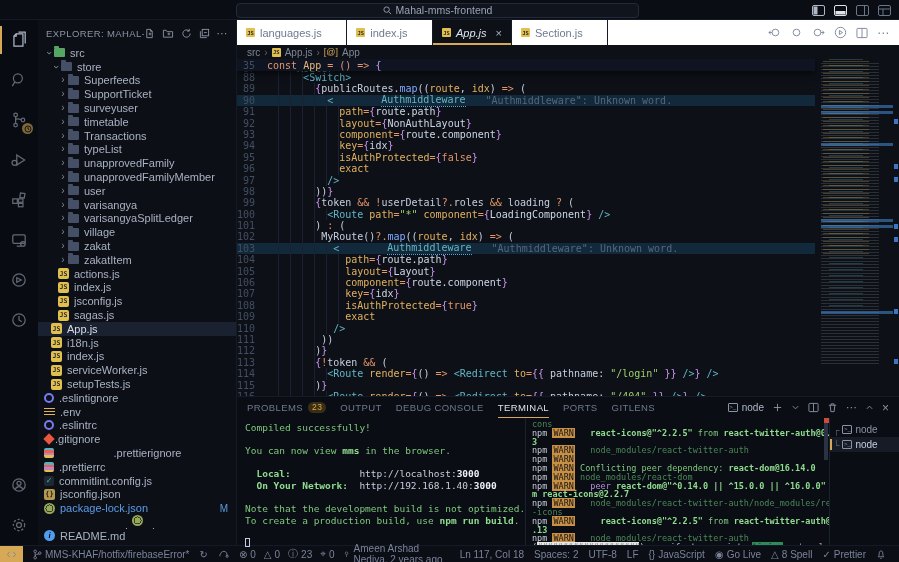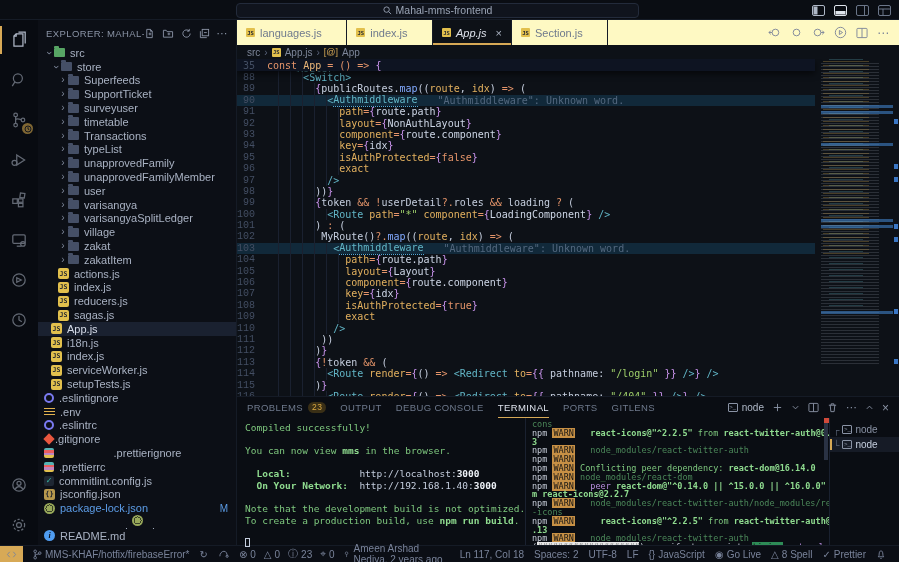--- a/index.html
+++ b/index.html
@@ -51,51 +51,51 @@
   .ic-eslint{width:10px;height:10px;border:2px solid #7a7af0;border-radius:50%;}
   .ic-git{width:8px;height:8px;background:#e8573f;transform:rotate(45deg);margin:1px 2px 1px 1px;}
   .ic-prettier{width:10px;height:10px;border-radius:2px;background:linear-gradient(#56b3b4 0 2.5px,#ea5e5e 2.5px 5px,#bf85bf 5px 7.5px,#e2c04d 7.5px);}
   .ic-commitlint{width:10px;height:10px;border-radius:2px;background:#1f2733;color:#35b8a5;font-size:8px;line-height:10px;text-align:center;}
   .ic-jsconfig{width:11px;height:11px;background:#b7984d;border-radius:2px;color:#23262e;font:bold 7px "DejaVu Sans Mono",monospace;text-align:center;line-height:11px;}
   .ic-npm{width:11px;height:11px;border-radius:50%;background:#8a9a4e;background:radial-gradient(circle,#98a85a 0 3px,#3a4228 3px 4px,#98a85a 4px);}
   .ic-readme{width:11px;height:11px;border-radius:50%;background:#4f9cf0;color:#0c0f16;font:bold italic 8px "Liberation Serif",serif;text-align:center;line-height:11px;}
 
   
   .editor-col{flex:1;display:flex;flex-direction:column;min-width:0;}
-  .tabsbar{height:25px;background:#fef9c3;display:flex;align-items:stretch;flex:none;}
+  .tabsbar{height:25px;background:#ffffff;display:flex;align-items:stretch;flex:none;}
   .tab{display:flex;align-items:center;gap:5px;padding:0 9px;font-size:11px;color:#6f7a8d;border-right:1px solid #151b26;position:relative;}
   .tab .tab-close{visibility:hidden;color:#aab3c2;font-size:11px;margin-left:4px;}
   .tab.active{background:#0d1117;color:#dde2ec;}
   .tab.active .tab-label{font-style:italic;}
   .tab.active .tab-close{visibility:visible;}
   .tab.active:after{content:"";position:absolute;left:0;right:0;bottom:0;height:2px;background:#d7a956;}
   .editor-actions{margin-left:auto;display:flex;align-items:center;gap:9px;padding-right:10px;}
   .editor-actions svg{stroke:#7d8699;fill:none;stroke-width:1;}
   .editor-actions .more{color:#7d8699;font-size:12px;}
 
   .breadcrumb{height:14px;background:#0d1117;display:flex;align-items:center;gap:4px;padding:0 10px;font-size:10px;color:#7d8699;flex:none;}
   .breadcrumb .sep{color:#59637a;}
   .bc-js{width:9px;height:9px;background:#e2c04d;color:#23262e;font:bold 5.5px "DejaVu Sans Mono",monospace;display:flex;align-items:center;justify-content:center;border-radius:1px;}
   .bc-sym{color:#d7a956;font-size:9px;}
 
   .code-area{position:relative;flex:1;background:#0d1117;overflow:hidden;font:10px "DejaVu Sans Mono",monospace;}
   .code-scroll{position:absolute;inset:0 84px 0 0;overflow:hidden;}
   .code-line{height:11.4px;line-height:11.4px;white-space:pre;display:flex;align-items:center;position:relative;}
-  .code-line .ln{width:30px;flex:none;text-align:right;color:#434e63;padding-right:12px;font-family:Liberation Mono, monospace;}
+  .code-line .ln{width:30px;flex:none;text-align:right;color:#434e63;padding-right:12px;}
   .indent{display:inline-block;height:100%;flex:none;background:repeating-linear-gradient(90deg,transparent 0 11px,#1a2130 11px 12px);}
   .code-line.hl{background:#11293a;}
   .hint{color:#53687f;padding-left:20px;}
   .partial{height:7px;overflow:hidden;opacity:.75;}
   .sticky{position:absolute;top:0;left:0;right:84px;height:12px;background:#0e1422;box-shadow:0 3px 6px rgba(0,0,0,.55);display:flex;align-items:center;z-index:3;}
   .sticky .ln{width:30px;text-align:right;color:#434e63;padding-right:12px;}
   
   .sg-k{color:#e5956a;} .sg-fn{color:#eab678;} .sg-fn2{color:#82aaff;}
   .sg-t{color:#62b6c7;} .sg-a{color:#e3b15f;} .sg-p{color:#c792ea;}
   .sg-v{color:#cdd6e6;text-align:center;} .sg-s{color:#9ece6a;} .sg-w{color:#c5cede;}
-  .sg-err{color:#62b6c7;border-bottom:1px dotted #4fa8d8;}
+  .sg-err{color:#62b6c7;border-bottom:1px dotted #4fa8d8;margin-left:48px;}
   
   .minimap{position:absolute;top:0;bottom:0;right:6px;width:72px;background-image:
     repeating-linear-gradient(to bottom,rgba(226,178,79,.28) 0 1px,transparent 1px 4px),
     repeating-linear-gradient(to bottom,rgba(98,182,199,.26) 0 1px,transparent 1px 6px),
     repeating-linear-gradient(to bottom,rgba(197,206,222,.16) 0 1px,transparent 1px 3px);
     background-size:46px 58%,34px 74%,58px 90%;background-position:2px 2px,8px 0,0 4px;background-repeat:no-repeat;}
   .mm-bar{position:absolute;left:0;right:0;height:3px;background:rgba(64,130,200,.6);}
   .ruler{position:absolute;top:0;bottom:0;right:0;width:6px;}
   .rl-mark{position:absolute;right:1px;width:4px;height:5px;background:#3a76c4;}
 
@@ -365,21 +365,21 @@
         <div class="tree-row" style="padding-left: 20px;">
           <span class="fic ic-js">JS</span>
           <span class="tree-label">actions.js</span>
         </div>
         <div class="tree-row" style="padding-left: 20px;">
           <span class="fic ic-js">JS</span>
           <span class="tree-label">index.js</span>
         </div>
         <div class="tree-row" style="padding-left: 20px;">
           <span class="fic ic-js">JS</span>
-          <span class="tree-label">reducers.js</span>
+          <span class="tree-label">jsconfig.js</span>
         </div>
         <div class="tree-row" style="padding-left: 20px;">
           <span class="fic ic-js">JS</span>
           <span class="tree-label">sagas.js</span>
         </div>
         <div class="tree-row selected" style="padding-left: 13px;">
           <span class="fic ic-js">JS</span>
           <span class="tree-label">App.js</span>
         </div>
         <div class="tree-row" style="padding-left: 13px;">

